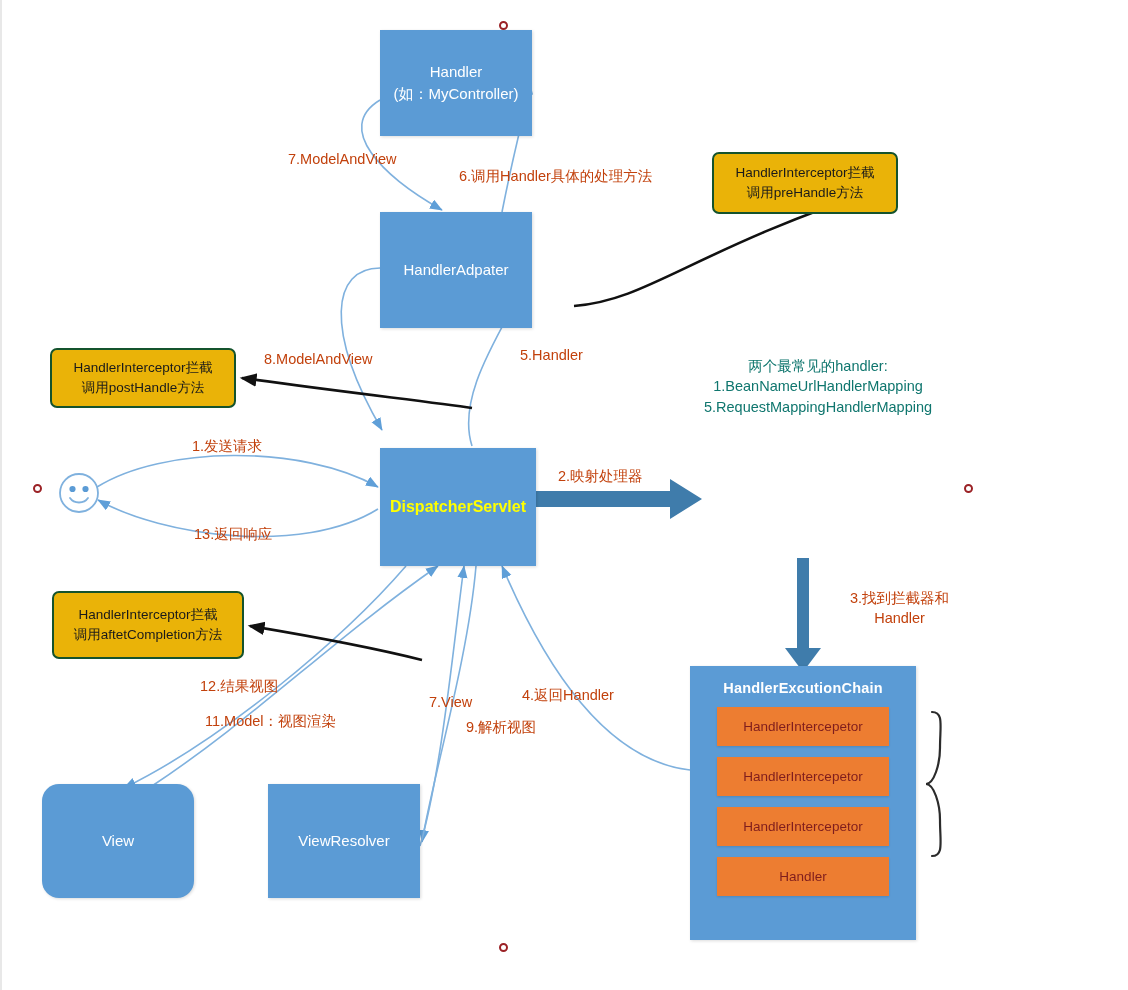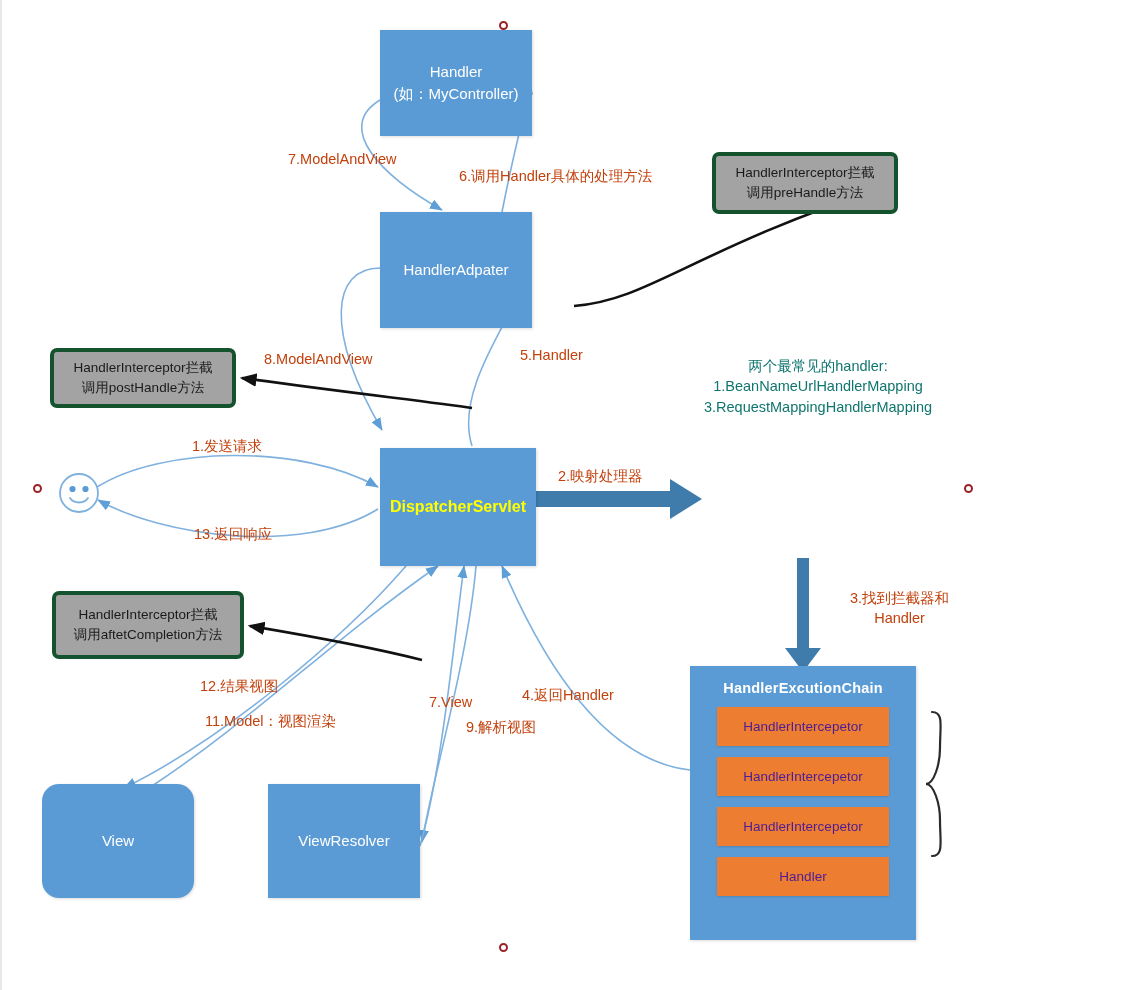--- a/index.html
+++ b/index.html
@@ -44,22 +44,22 @@
   }
   .node .label { display: block; }
   .node.dispatcher {
     color: #ffff00;
     font-weight: bold;
     font-size: 16px;
   }
   
   .note {
     position: absolute;
-    background: #a3a3a3;
-    border: 4px solid #14532d;
+    background: #eab308;
+    border: 2px solid #14532d;
     border-radius: 7px;
     color: #1a1a1a;
     font-size: 13.5px;
     line-height: 1.45;
     display: flex;
     align-items: center;
     justify-content: center;
     text-align: center;
     box-sizing: border-box;
     padding: 4px 6px;
@@ -74,21 +74,21 @@
   .chain-title {
     color: #ffffff;
     font-weight: bold;
     font-size: 14.5px;
     text-align: center;
     margin-top: 14px;
     letter-spacing: .2px;
   }
   .chain-item {
     background: #ed7d31;
-    color: #4c1d95;
+    color: #7f1d1d;
     font-size: 13.5px;
     text-align: center;
     height: 39px;
     line-height: 39px;
     margin: 11px auto 0 auto;
     width: 172px;
     box-shadow: 0 1px 2px rgba(0,0,0,0.12);
   }
   
   .anno {
@@ -254,17 +254,17 @@
   <div class="anno" style="left:286px; top:149px;">7.ModelAndView</div>
   <div class="anno" style="left:262px; top:349px;">8.ModelAndView</div>
   <div class="anno" style="left:464px; top:717px;">9.解析视图</div>
   <div class="anno" style="left:427px; top:692px;">7.View</div>
   <div class="anno" style="left:203px; top:711px;">11.Model：视图渲染</div>
   <div class="anno" style="left:198px; top:676px;">12.结果视图</div>
 
   <div class="anno dark" style="left:688px; top:356px; width:256px;">
     <div>两个最常见的handler:</div>
     <div>1.BeanNameUrlHandlerMapping</div>
-    <div>3.RequestMappingHandlerMapping</div>
+    <div>5.RequestMappingHandlerMapping</div>
   </div>
 
 
 </div>
 
 </body></html>

